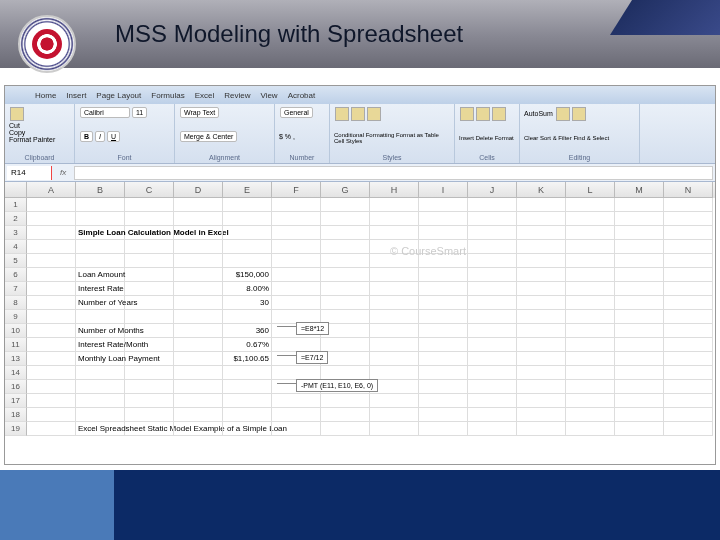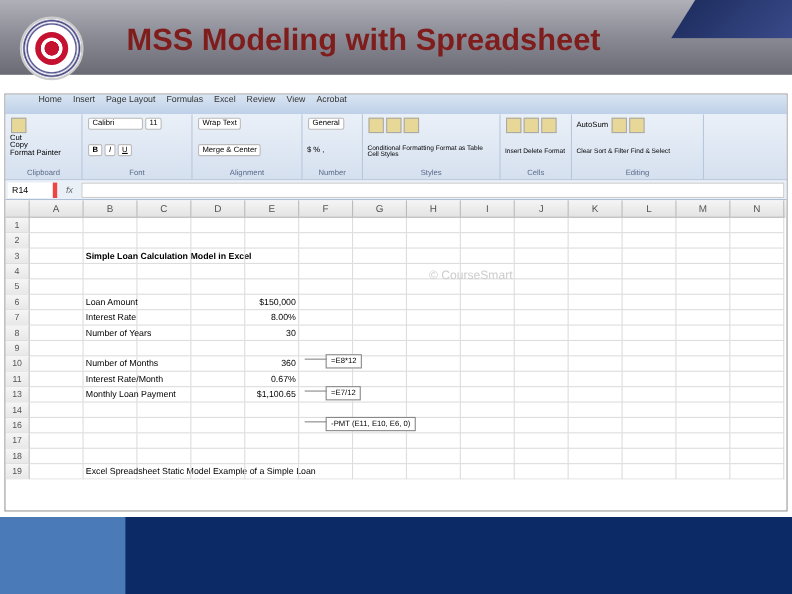--- a/index.html
+++ b/index.html
@@ -1,31 +1,31 @@
 <!DOCTYPE html>
 <html><head>
 <meta charset="utf-8">
 <style>
 *{margin:0;padding:0;box-sizing:border-box;font-family:Arial,sans-serif}
 body{width:720px;height:540px;overflow:hidden;background:#fff}
 .slide-bg{position:absolute;top:0;left:0;width:720px;height:68px;background:linear-gradient(180deg,#b0b0b8 0%,#8a8a95 50%,#6a6a75 100%)}
 .logo{position:absolute;top:15px;left:18px;width:58px;height:58px;border-radius:50%;background:radial-gradient(circle,#fff 55%,#4a4a8a 58%,#fff 62%,#3a3a7a 66%,#fff 70%,#2a2a6a 100%);border:2px solid #ccc;display:flex;align-items:center;justify-content:center}
 .logo-inner{width:30px;height:30px;background:radial-gradient(circle,#c41230 30%,#fff 32%,#fff 45%,#c41230 48%);border-radius:50%}
 .corner{position:absolute;top:0;right:0;width:110px;height:35px;background:linear-gradient(135deg,#1a2a5a 0%,#3a4a8a 100%);clip-path:polygon(20% 0,100% 0,100% 100%,0 100%)}
-.title{position:absolute;top:20px;left:115px;font-size:28px;font-weight:bold;color:#7f1d1d}
+.title{position:absolute;top:20px;left:115px;font-size:24px;font-weight:normal;color:#0f172a}
 .excel{position:absolute;top:85px;left:4px;width:712px;height:380px;background:#fff;border:1px solid #999}
-.tabs{height:18px;background:linear-gradient(#d8e4f2,#bdd0e8);display:flex;font-size:8px;padding-left:30px}
+.tabs{height:18px;background:linear-gradient(#d8e4f2,#bdd0e8);display:flex;align-items:center;font-size:8px;padding-left:30px}
 .tabs span{margin-right:10px;color:#333}
 .ribbon{height:60px;background:linear-gradient(#eaf0f8,#d5e0ef);border-bottom:1px solid #a8b8d0;display:flex;font-size:7px}
 .grp{border-right:1px solid #b8c8dc;padding:2px 4px;display:flex;flex-direction:column;justify-content:space-between}
 .grp-t{color:#5a6a8a;text-align:center;font-size:7px;margin-top:1px}
 .btn{background:#fff;border:1px solid #bbb;border-radius:2px;padding:1px 3px;margin:1px;display:inline-block;font-size:7px}
 .ico{width:14px;height:14px;background:#e8d898;border:1px solid #aaa;display:inline-block;margin:1px;vertical-align:middle}
 .fbar{height:18px;background:#eaf0f8;border-bottom:1px solid #a8b8d0;display:flex;align-items:center;font-size:8px}
-.namebox{width:45px;border-right:4px solid #ef4444;padding-left:4px;background:#fff;margin:2px;height:14px;line-height:14px}
+.namebox{width:45px;border-right:1px solid #ef4444;padding-left:4px;background:#fff;margin:2px;height:14px;line-height:14px}
 .fx{padding:0 6px;font-style:italic;color:#666}
 .grid{position:relative;overflow:hidden}
 .chead{height:16px;display:flex;background:linear-gradient(#f5f5f5,#e2e2e2)}
 .rhead{width:22px;background:linear-gradient(#f5f5f5,#e2e2e2);border-right:1px solid #bbb;border-bottom:1px solid #bbb}
 .ch{width:49px;text-align:center;font-size:9px;color:#555;border-right:1px solid #bbb;border-bottom:1px solid #bbb;line-height:16px}
 .rows{display:flex;flex-direction:column}
 .row{height:14px;display:flex}
 .rh{width:22px;text-align:center;font-size:8px;color:#555;border-right:1px solid #bbb;border-bottom:1px solid #ddd;background:linear-gradient(#f5f5f5,#e8e8e8);line-height:14px}
 .cell{width:49px;border-right:1px solid #ddd;border-bottom:1px solid #ddd;font-size:8px;padding:1px 2px;line-height:12px;overflow:visible;white-space:nowrap}
 .cell.r{text-align:right}

